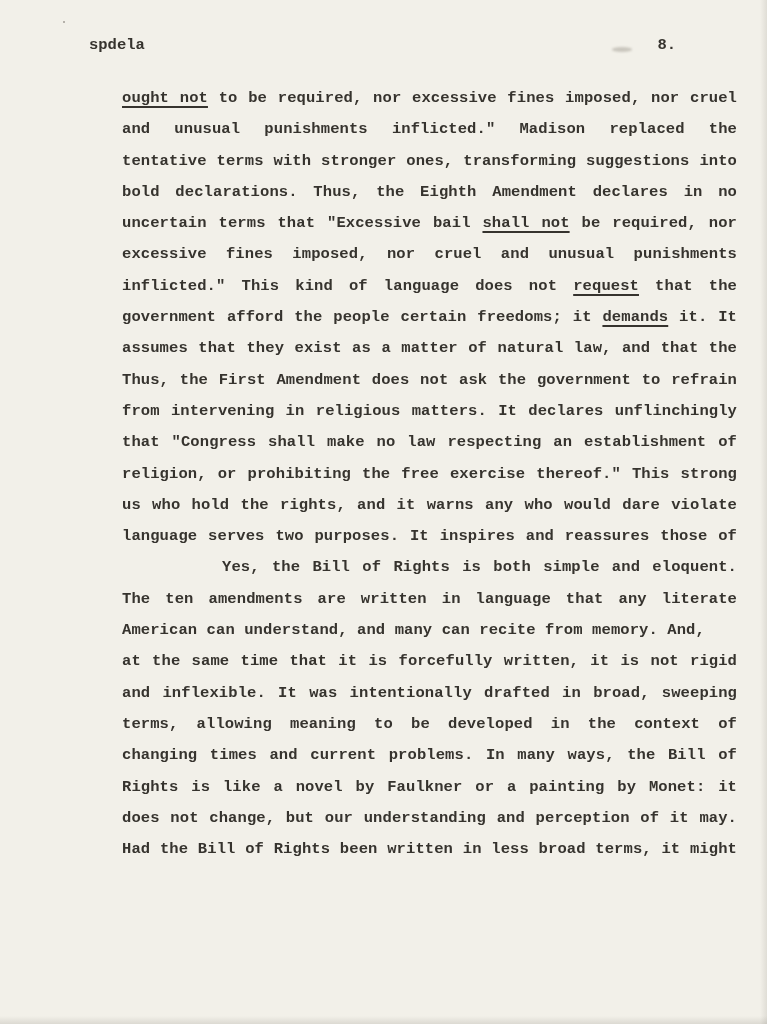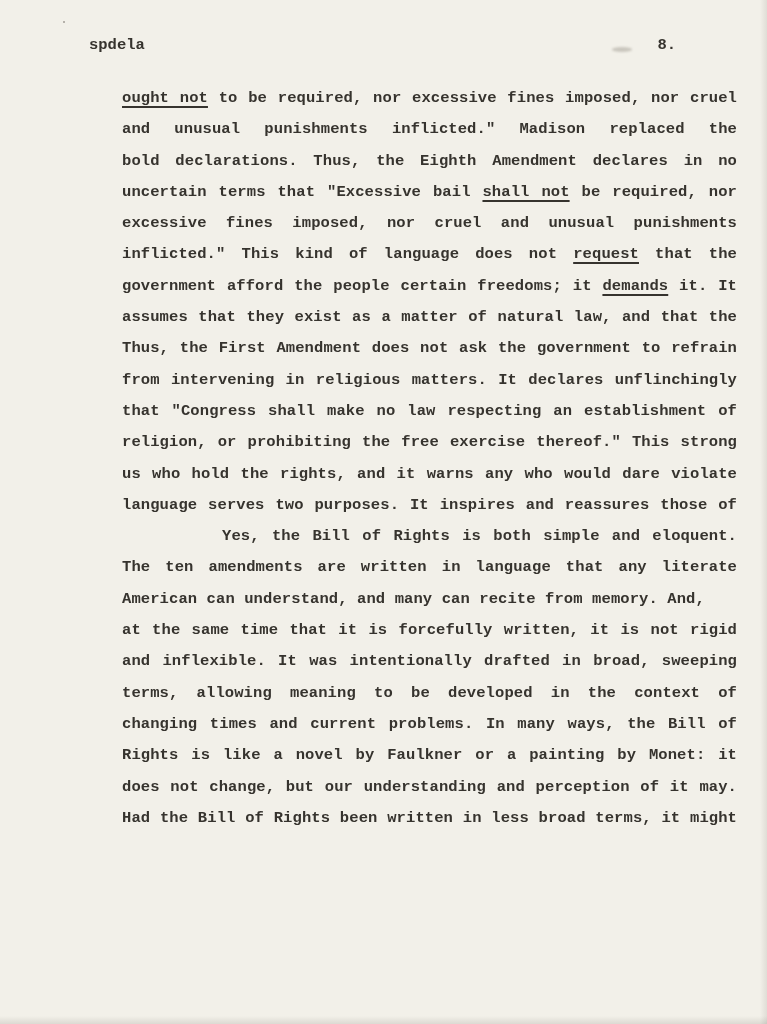--- a/index.html
+++ b/index.html
@@ -99,20 +99,21 @@
   <div class="smudge"></div>
 
   <div class="header">
     <span class="doc-label">spdela</span>
     <span class="page-number">8.</span>
   </div>
 
   <div class="body-text">
       <div class="line"><span class="u">ought not</span><span> to be required, nor excessive fines imposed, nor cruel</span></div>
       <div class="line"><span>and unusual punishments inflicted."  Madison replaced the</span></div>
+      <div class="line"><span>tentative terms with stronger ones, transforming suggestions into</span></div>
       <div class="line"><span>bold declarations.  Thus, the Eighth Amendment declares in no</span></div>
       <div class="line"><span>uncertain terms that "Excessive bail </span><span class="u">shall not</span><span> be required, nor</span></div>
       <div class="line"><span>excessive fines imposed, nor cruel and unusual punishments</span></div>
       <div class="line"><span>inflicted."  This kind of language does not </span><span class="u">request</span><span> that the</span></div>
       <div class="line"><span>government afford the people certain freedoms; it </span><span class="u">demands</span><span> it.  It</span></div>
       <div class="line"><span>assumes that they exist as a matter of natural law, and that the</span></div>
       <div class="line"><span>Thus, the First Amendment does not ask the government to refrain</span></div>
       <div class="line"><span>from intervening in religious matters.  It declares unflinchingly</span></div>
       <div class="line"><span>that "Congress shall make no law respecting an establishment of</span></div>
       <div class="line"><span>religion, or prohibiting the free exercise thereof."  This strong</span></div>

